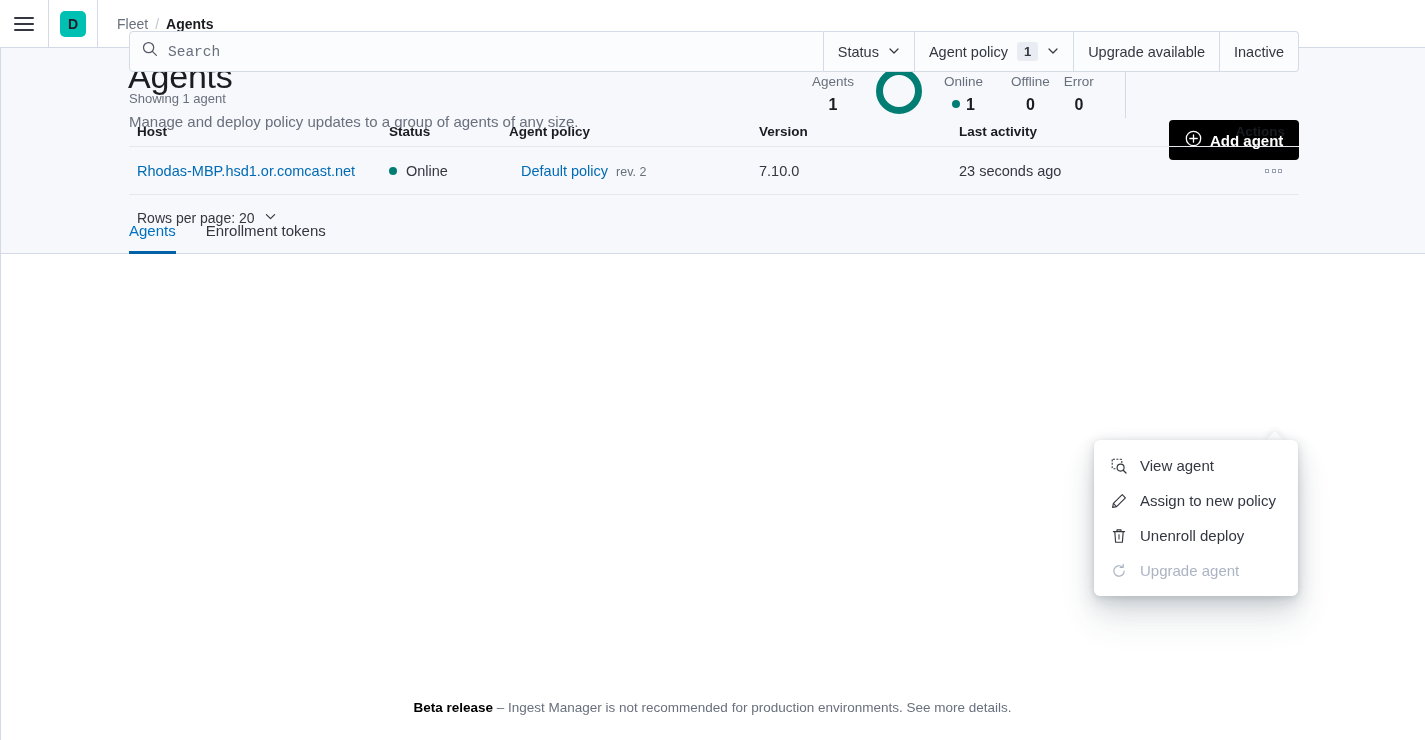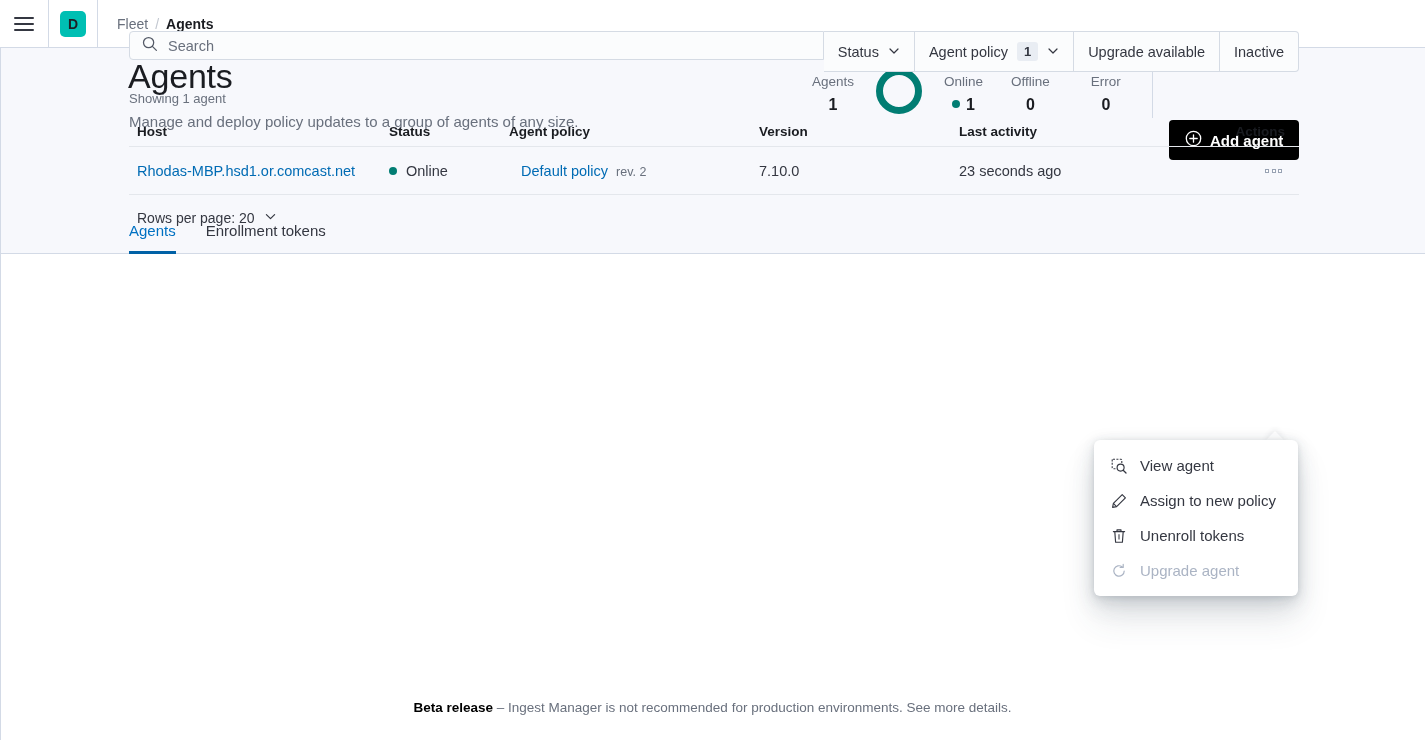--- a/index.html
+++ b/index.html
@@ -71,21 +71,21 @@
   }
   .stat { display: flex; flex-direction: column; align-items: center; justify-content: center; }
   .stat-label { font-size: 13.5px; color: #69707D; line-height: 22px; }
   .stat-value { font-size: 16px; font-weight: 700; color: #1A1C21; line-height: 23px; display: flex; align-items: center; gap: 6px; }
   .stat-dot { width: 8px; height: 8px; border-radius: 50%; background: #017D73; display: inline-block; }
 
   .donut { margin: 0 22px; }
 
   .stat-agents { margin-right: 0px; }
   .stat-online { margin-right: 28px; }
-  .stat-offline { margin-right: 41px; }
+  .stat-offline { margin-right: 14px; }
 
   .stats-divider {
     width: 1px; height: 50px; background: #D3DAE6; margin-left: 31px;
   }
 
   .add-agent-btn {
     position: absolute; left: 1169px; top: 120px;
     height: 40px; padding: 0 16px;
     background: #000000; color: #ffffff;
     border: none; border-radius: 4px;
@@ -118,26 +118,27 @@
     border-left: 1px solid #D3DAE6;
   }
 
   
   .filterbar {
     position: absolute; left: 129px; top: 31px;
     width: 1170px; height: 41px;
     display: flex;
   }
   .search-box {
-    flex: 1; height: 29px;
+    flex: 1; height: 41px;
     background: #FBFCFD;
     border: 1px solid #D5DBE4;
     border-radius: 4px 0 0 4px;
     display: flex; align-items: center; padding: 8px 12px; gap: 10px;
     cursor: text;
+    font-family: Liberation Mono, monospace;
   }
   .search-placeholder { font-size: 14.5px; color: #69707D; }
 
   .filter-group { display: flex; height: 41px; }
   .filter-btn {
     height: 41px; padding: 0 14px;
     background: #FBFCFD;
     border: 1px solid #D5DBE4;
     border-left: none;
     font-size: 14.5px; color: #343741;
@@ -427,21 +428,21 @@
 
     <div class="menu-item">
       <span class="menu-icon">
         <svg width="16" height="16" viewBox="0 0 16 16" aria-hidden="true">
           <path d="M2.4 3.6 H13.6" stroke="#343741" stroke-width="1.2" stroke-linecap="round"></path>
           <path d="M6 3.6 V1.8 H10 V3.6" fill="none" stroke="#343741" stroke-width="1.15" stroke-linejoin="round"></path>
           <path d="M3.8 3.6 L4.6 14.2 H11.4 L12.2 3.6" fill="none" stroke="#343741" stroke-width="1.15" stroke-linejoin="round"></path>
           <path d="M8 6.2 V11.6" stroke="#343741" stroke-width="1.05"></path>
         </svg>
       </span>
-      <span>Unenroll tokens</span>
+      <span>Unenroll deploy</span>
     </div>
 
     <div class="menu-item disabled">
       <span class="menu-icon">
         <svg width="16" height="16" viewBox="0 0 16 16" aria-hidden="true">
           <path d="M13.2 8 A5.2 5.2 0 1 1 11.1 3.8" fill="none" stroke="#ABB4C4" stroke-width="1.2" stroke-linecap="round"></path>
           <path d="M12.2 1.4 L12.2 4.4 L9.2 4.4" fill="none" stroke="#ABB4C4" stroke-width="1.2" stroke-linecap="round" stroke-linejoin="round"></path>
         </svg>
       </span>
       <span>Upgrade agent</span>

